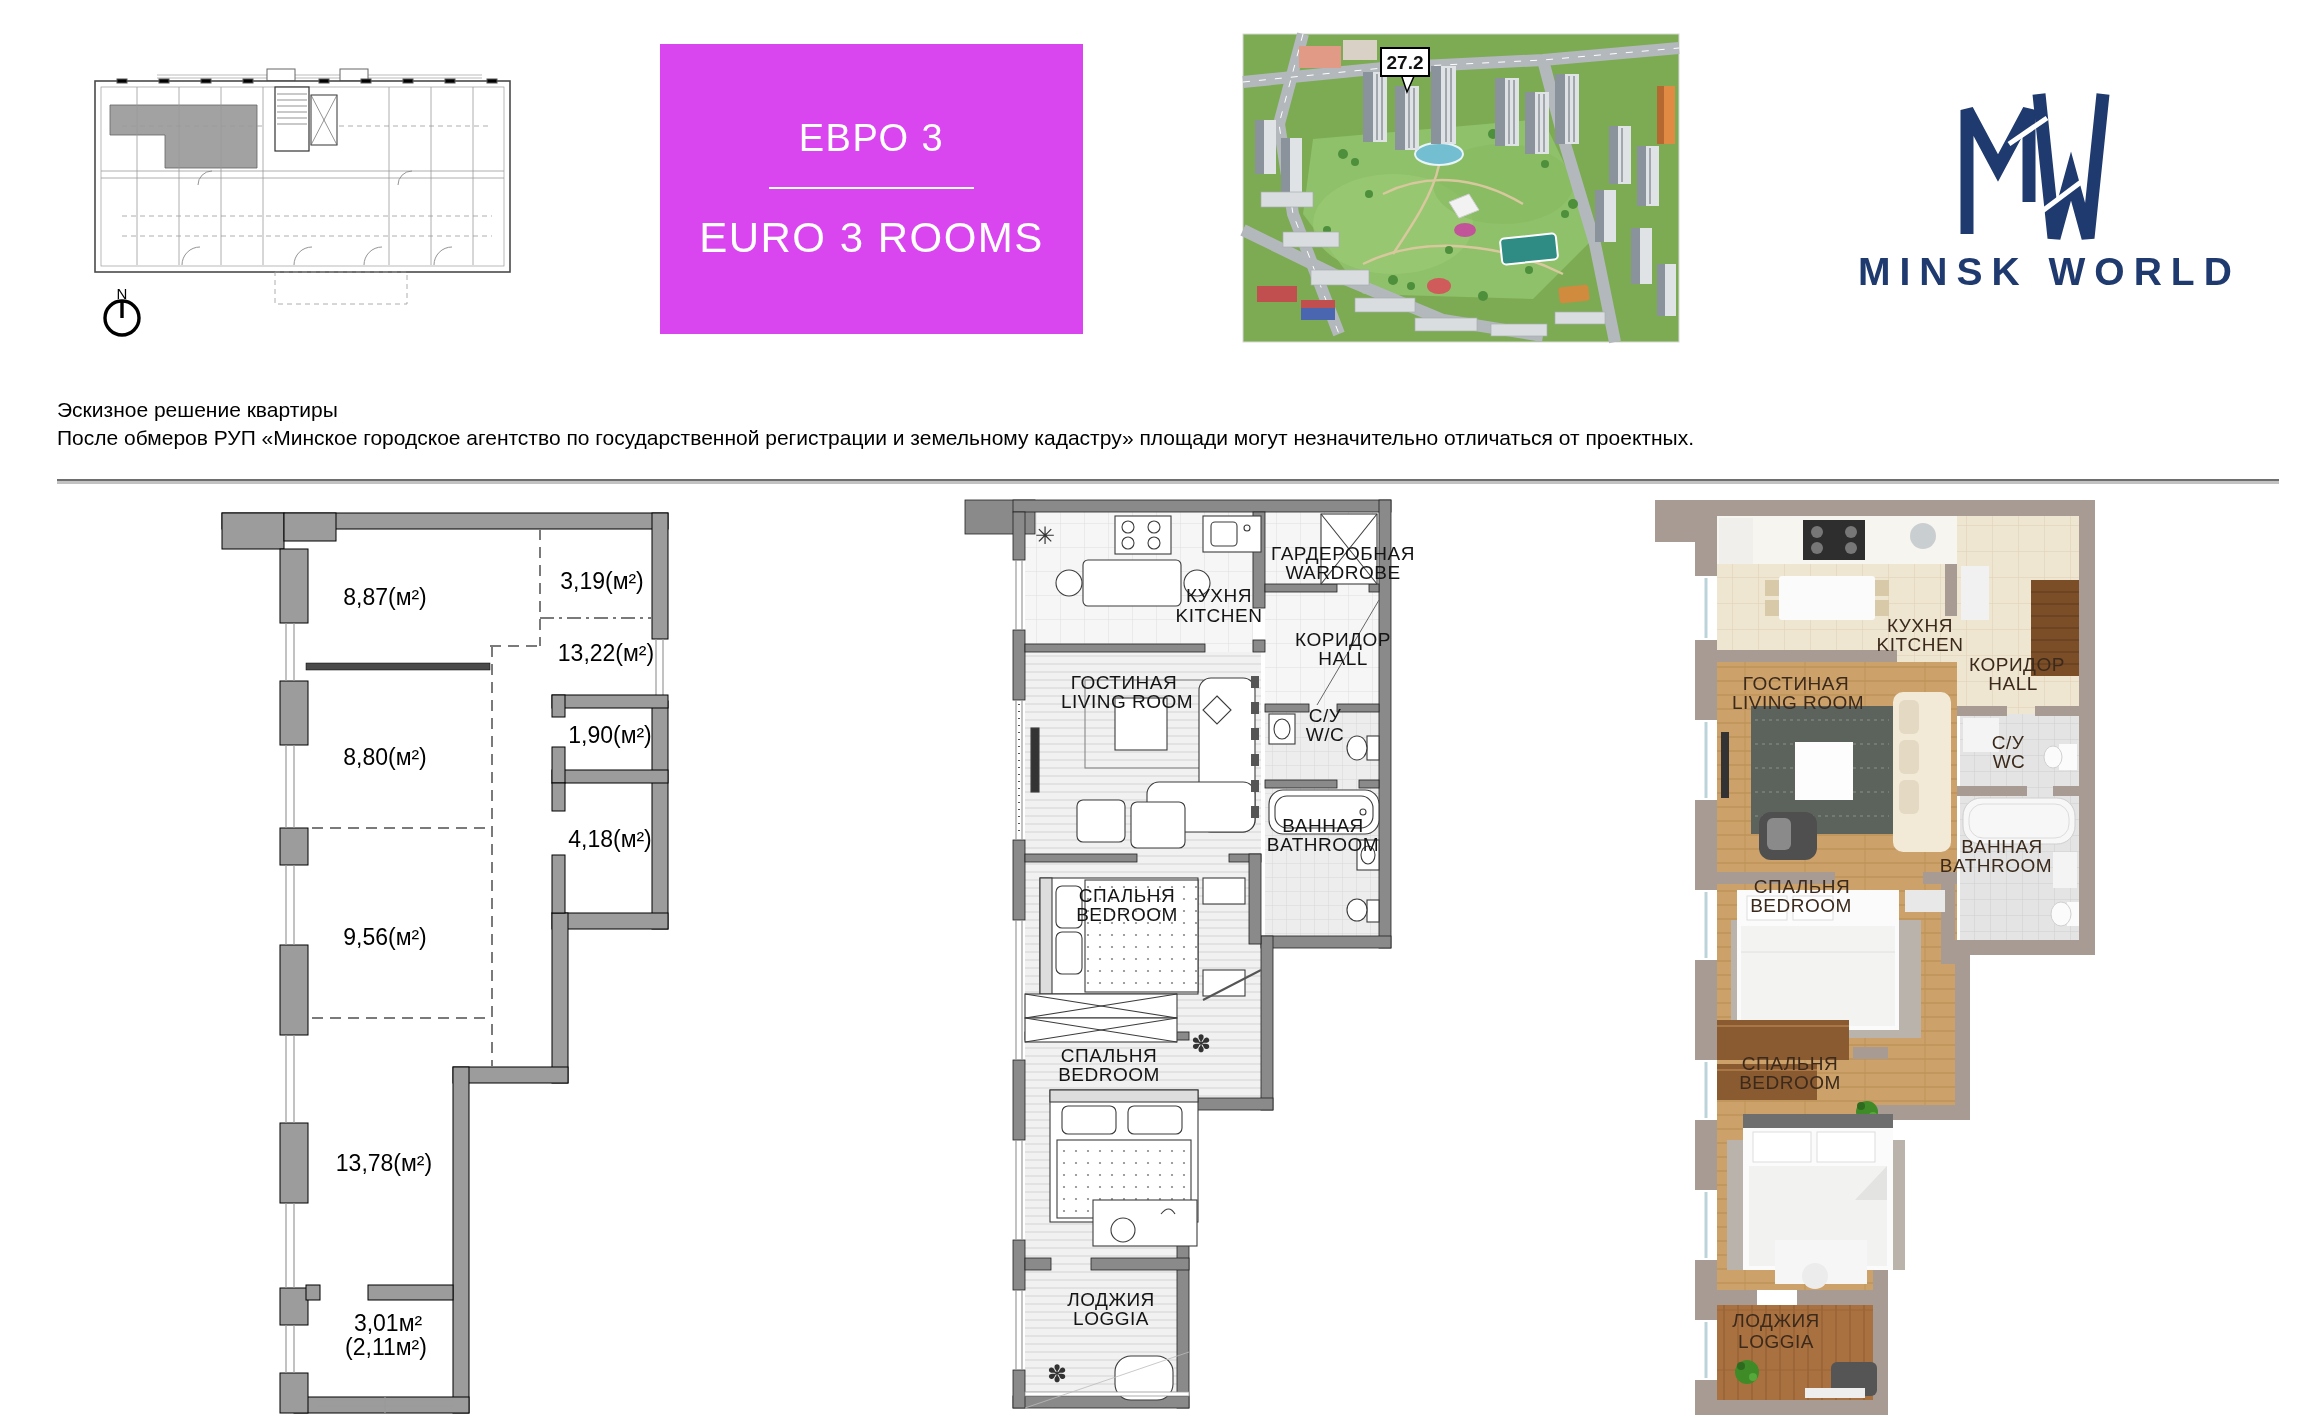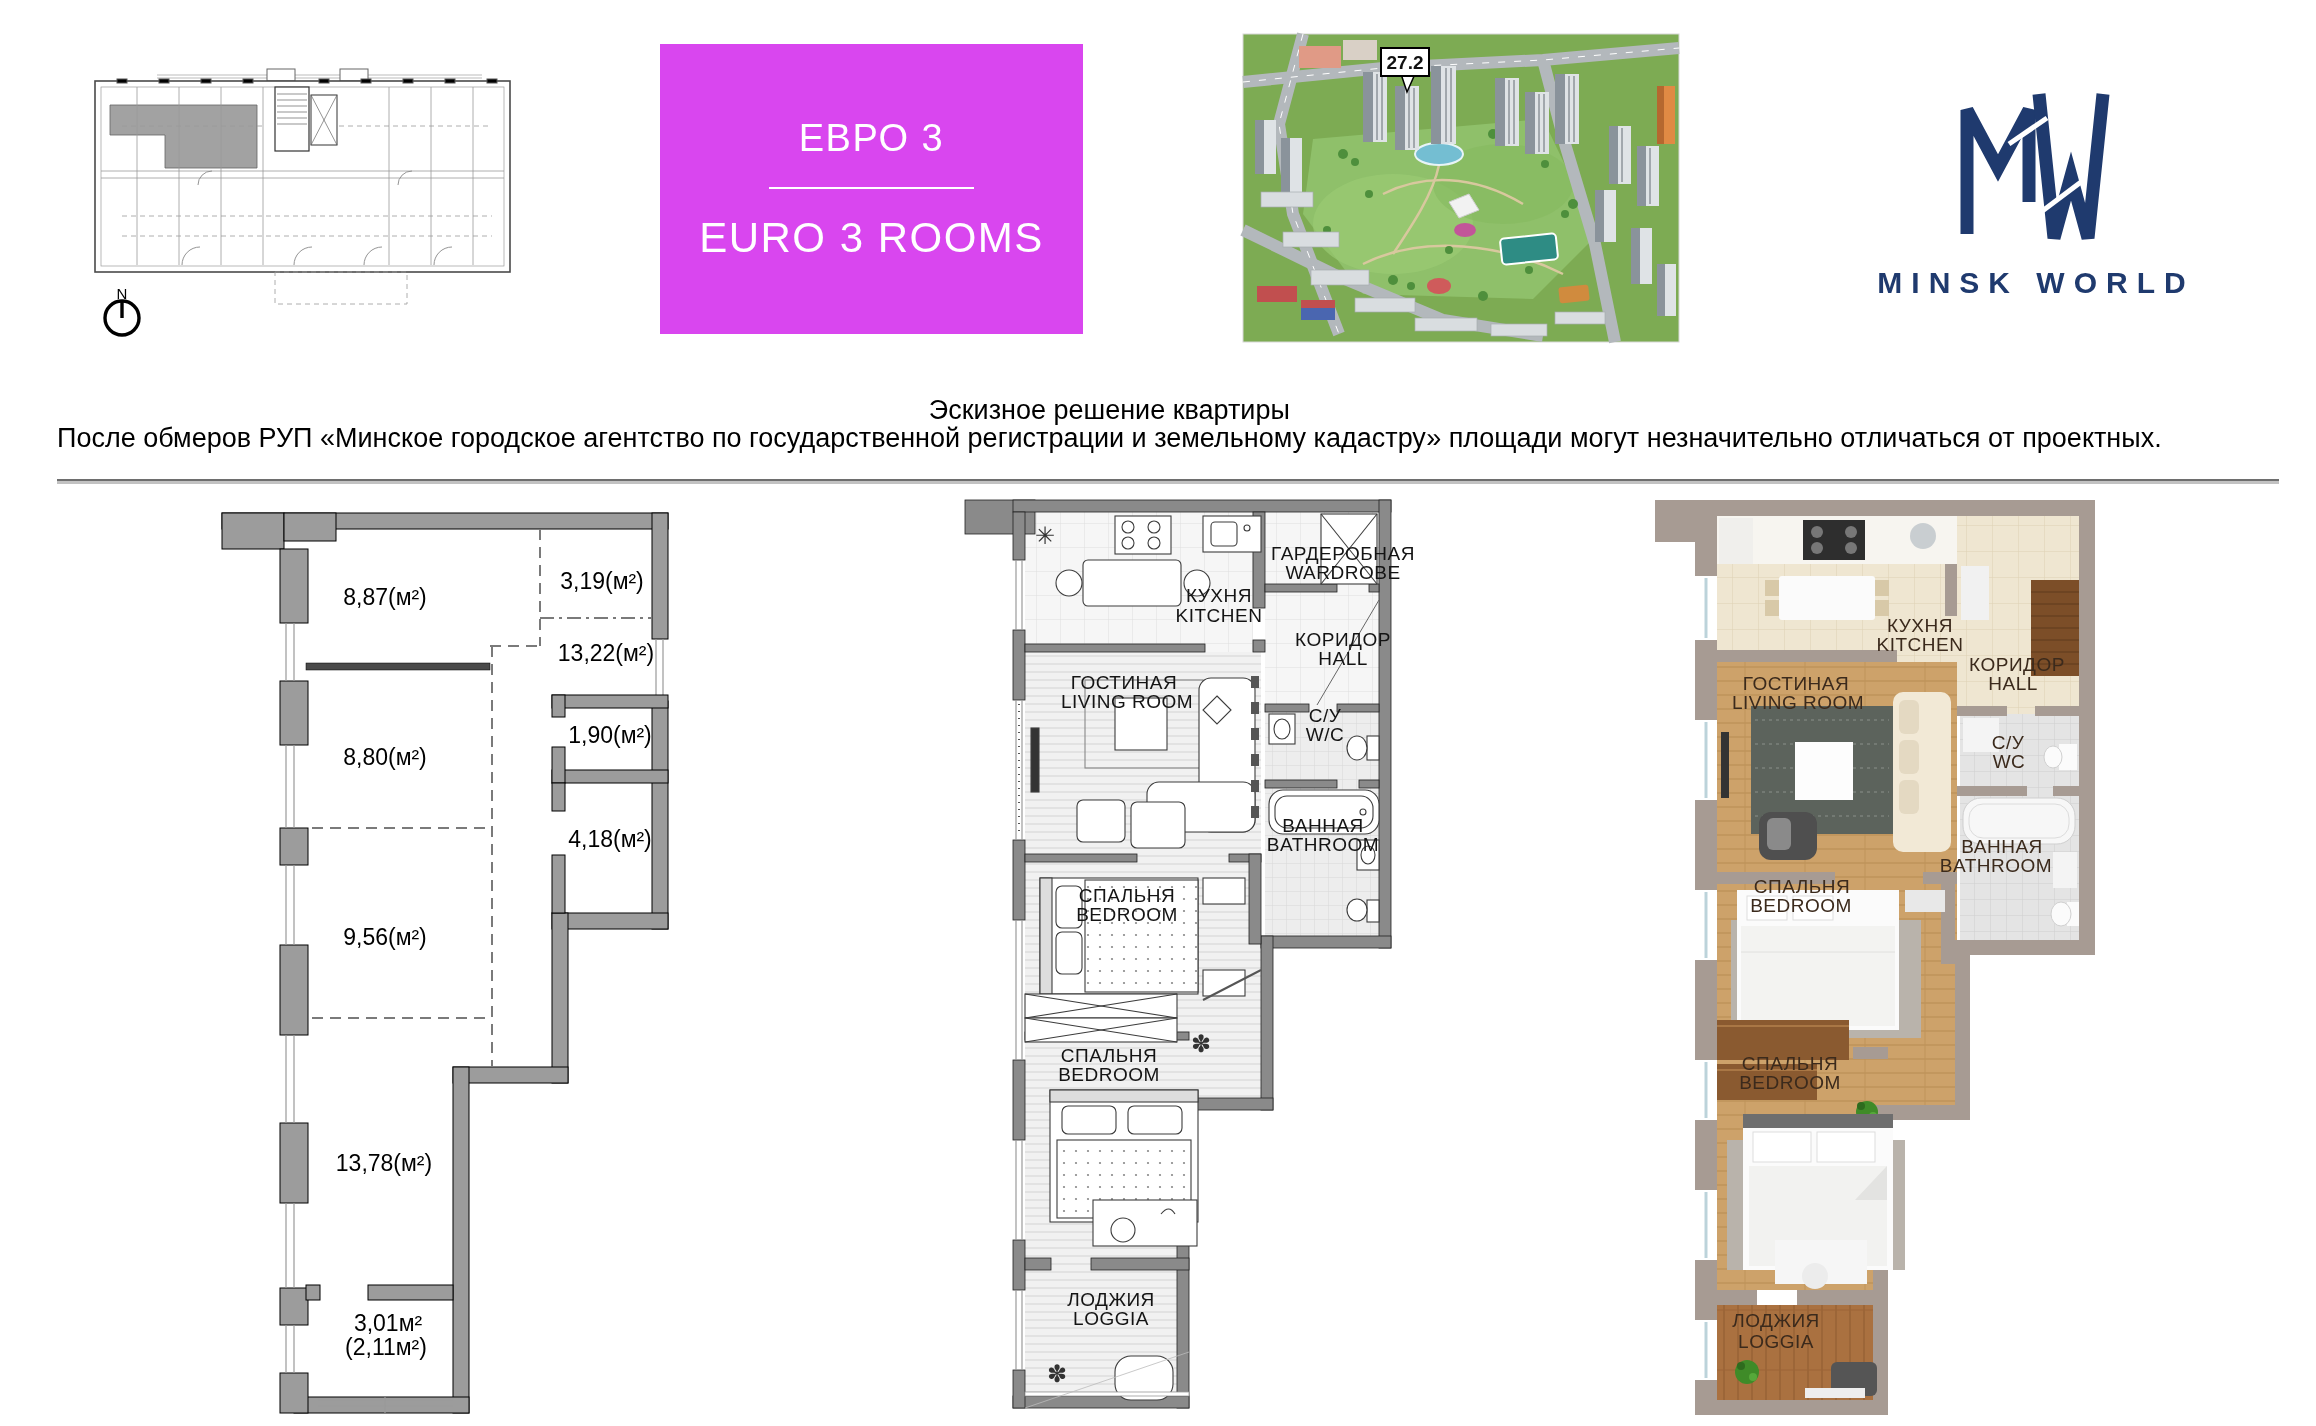--- a/index.html
+++ b/index.html
@@ -10,25 +10,25 @@
 
   
   .type-card{left:660px;top:44px;width:423px;height:290px;background:#d946ef;
     display:flex;flex-direction:column;align-items:center;justify-content:center;color:#fff;}
   .type-card .t1{font-size:38px;letter-spacing:1.5px;}
   .type-card .dv{width:205px;height:2px;background:#fff;margin:27px 0 25px 0;}
   .type-card .t2{font-size:42px;letter-spacing:1.5px;}
 
   
   .logo{left:1858px;top:60px;width:356px;height:270px;text-align:center;}
-  .logo .wordmark{margin-top:16px;font-size:30px;font-weight:bold;letter-spacing:9px;
+  .logo .wordmark{font-size:39px;font-weight:bold;letter-spacing:9px;
     color:#1f3a6e;white-space:nowrap;}
 
   
-  .notes{left:57px;top:396px;font-size:27px;line-height:28px;color:#000;text-align:center;}
+  .notes{left:57px;top:396px;font-size:21px;line-height:28px;color:#000;}
   .notes div{white-space:nowrap;}
   .rule{left:57px;top:479px;width:2222px;height:3px;background:#c2c2c2;border-top:2px solid #6e6e6e;}
 
   
   .dimlab{font-size:23px;fill:#000;}
   .roomlab{font-size:19px;fill:#141414;letter-spacing:.5px;}
   .roomlab3d{font-size:19px;fill:#3b2a1c;letter-spacing:.5px;}
   text{text-anchor:middle;}
 </style>
 </head>

